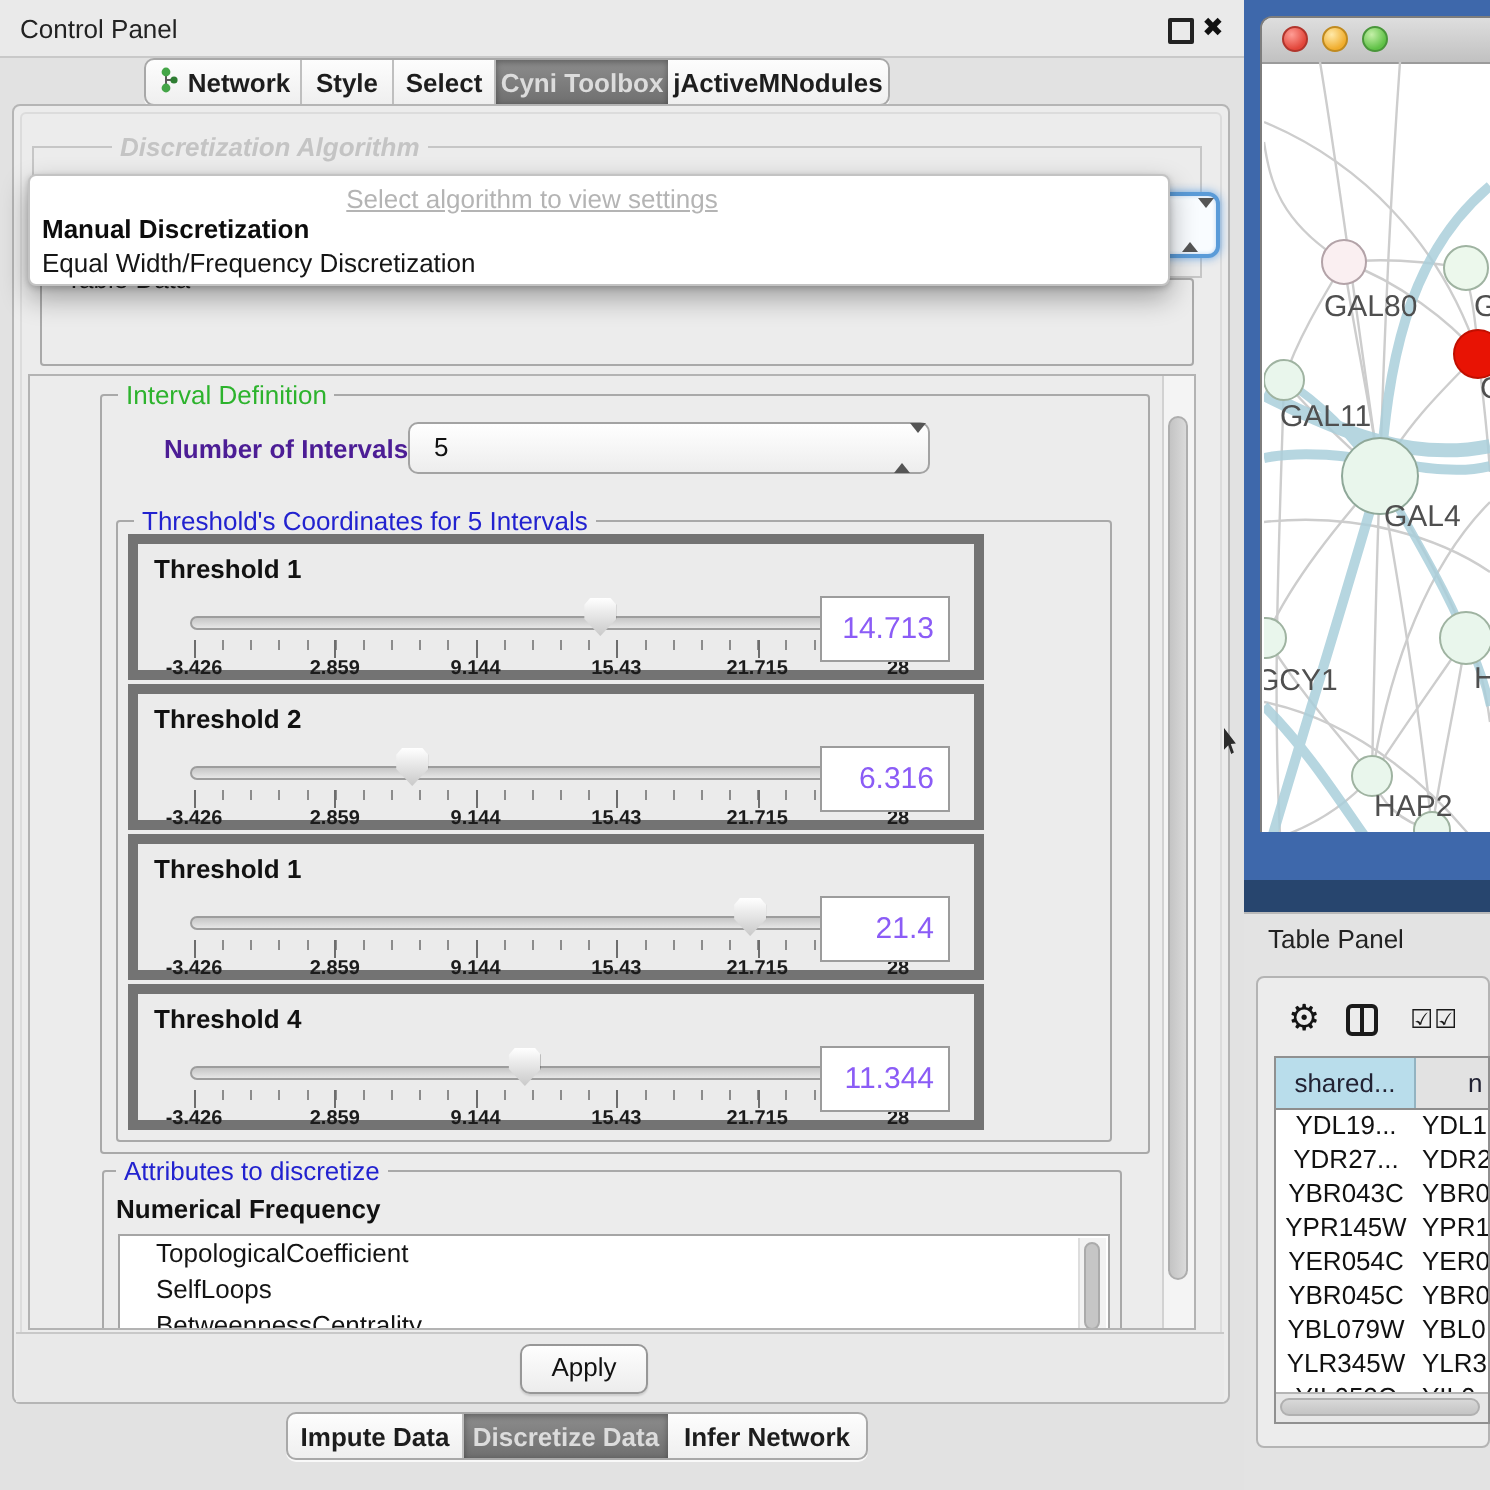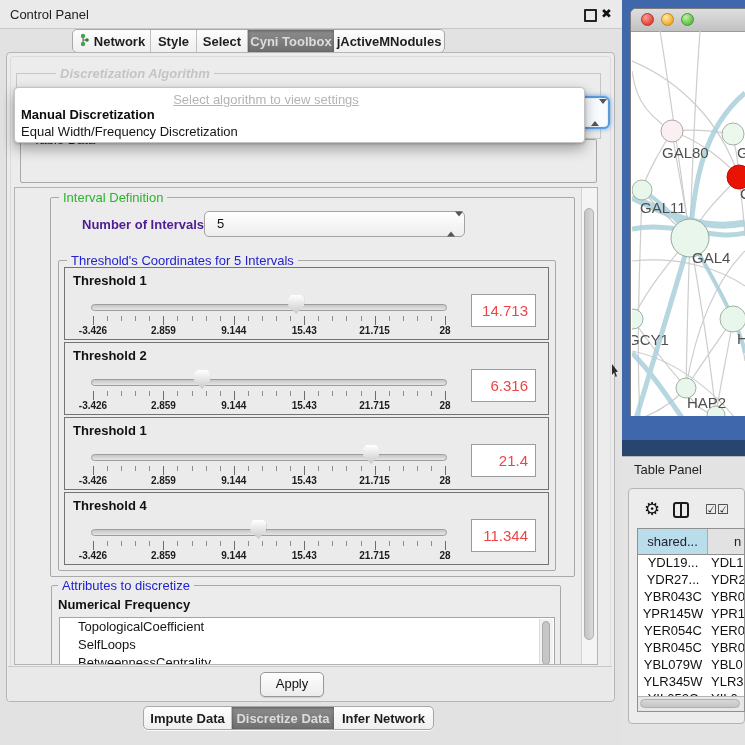--- a/index.html
+++ b/index.html
@@ -74,37 +74,37 @@
     background:linear-gradient(90deg,#c4c4c4,#dadada);border:1px solid #aeaeae;box-sizing:border-box;}
   .list-sb{position:absolute;right:1px;top:1px;width:13px;height:calc(100% - 2px);background:#f2f2f2;border-left:1px solid #ddd;}
   .list-sb .thumb{position:absolute;left:2px;top:2px;width:8px;height:44px;border-radius:5px;
     background:#c6c6c6;border:1px solid #ababab;box-sizing:border-box;}
 
   .interval-grp{position:absolute;left:35px;top:9px;width:525px;height:380px;}
   .ni-label{position:absolute;left:31px;top:19px;font-size:13px;font-weight:bold;color:#4c1d95;}
   .ni-combo{position:absolute;left:153px;top:13px;width:261px;height:26px;}
   .thr-grp{position:absolute;left:7px;top:62px;width:498px;height:311px;}
 
-  .thr-row{position:absolute;left:5px;width:485px;height:73px;border:1px solid #737373;
+  .thr-row{position:absolute;left:5px;width:428px;height:73px;border:5px solid #737373;
     background:#ebebeb;box-sizing:border-box;}
   .thr-title{position:absolute;left:8px;top:5px;font-size:13px;font-weight:bold;color:#111;}
   .slider{position:absolute;left:26px;top:30px;width:356px;height:44px;}
   .track{position:absolute;left:0;right:0;top:6px;height:7px;border:1px solid #9d9d9d;border-radius:4px;
     background:linear-gradient(#c6c6c6,#e6e6e6);box-sizing:border-box;}
   .scale{position:absolute;left:2px;top:0;width:352px;height:44px;}
   .ticks{position:absolute;left:0;top:18px;width:353px;height:5px;
     background:repeating-linear-gradient(to right,#8c8c8c 0 1px,transparent 1px 14.08px);}
   .major{position:absolute;top:18px;width:1px;height:9px;background:#6d6d6d;}
   .tl{position:absolute;top:27px;transform:translateX(-50%);font-size:10px;font-weight:bold;color:#1c1c1c;white-space:nowrap;}
   .thumb-sl{position:absolute;top:-3px;width:16px;height:19px;
     background:linear-gradient(#ffffff,#c9c9c9);
     clip-path:polygon(18% 0,82% 0,100% 18%,100% 55%,50% 100%,0 55%,0 18%);
     filter:drop-shadow(0 0 1px rgba(0,0,0,.55));}
   .thr-value{position:absolute;right:12px;top:26px;width:56px;height:31px;border:1px solid #9c9c9c;
-    background:#fff;font-size:15px;font-family:inherit;color:#ef4444;text-align:right;padding:0 7px 0 0;box-sizing:content-box;}
+    background:#fff;font-size:15px;font-family:inherit;color:#8b5cf6;text-align:right;padding:0 7px 0 0;box-sizing:content-box;}
 
   .attr-grp{position:absolute;left:36px;top:397px;width:510px;height:96px;}
   .attr-sub{position:absolute;left:6px;top:11px;font-size:13px;font-weight:bold;color:#111;}
   .attr-list{position:absolute;left:7px;top:31px;width:496px;height:54px;background:#fff;
     border:1px solid #a5a5a5;box-sizing:border-box;overflow:hidden;}
   .attr-item{padding-left:18px;font-size:13px;line-height:18px;color:#141414;white-space:nowrap;}
 
   .apply-bar{left:8px;top:666px;width:604px;height:34px;background:#e9e9e9;border-top:1px solid #c8c8c8;}
   .apply-btn{position:absolute;left:252px;top:5px;width:62px;height:23px;border:1px solid #979797;border-radius:5px;
     background:linear-gradient(#fefefe,#ececec);font-size:13px;color:#111;text-align:center;line-height:22px;

